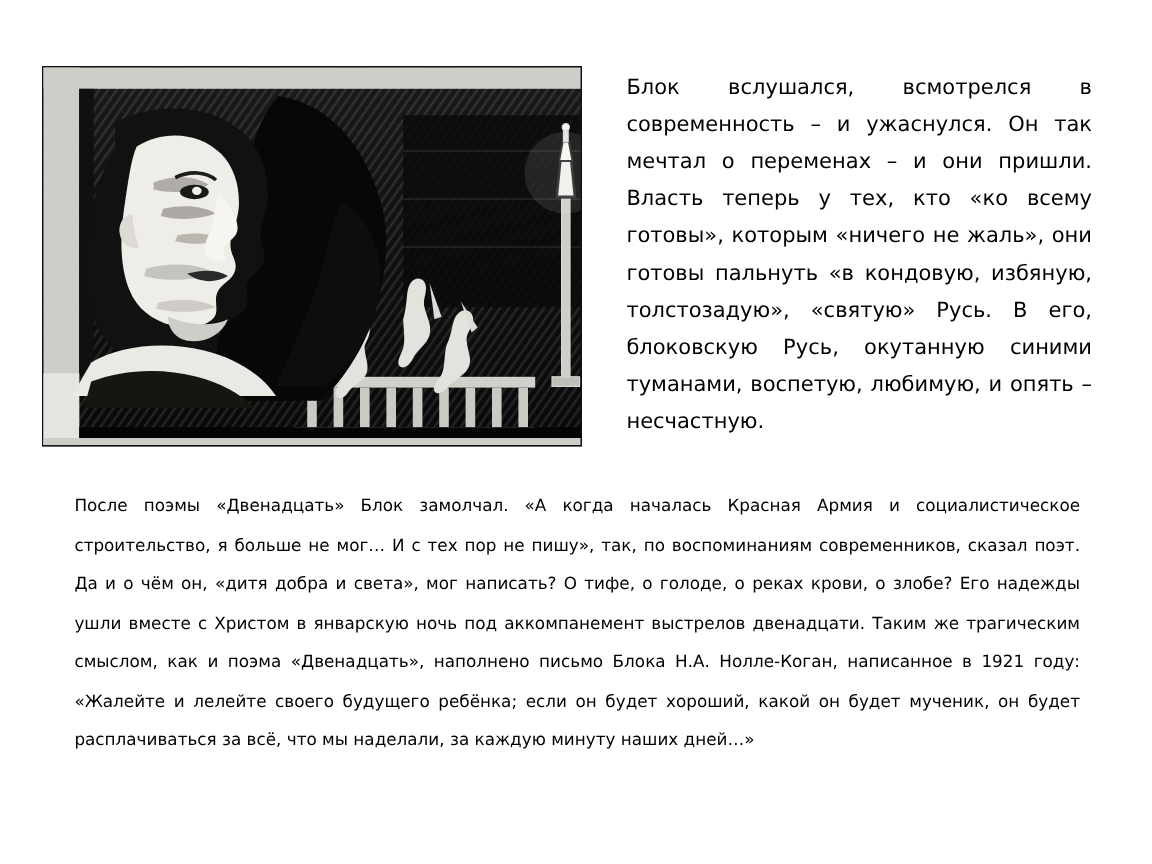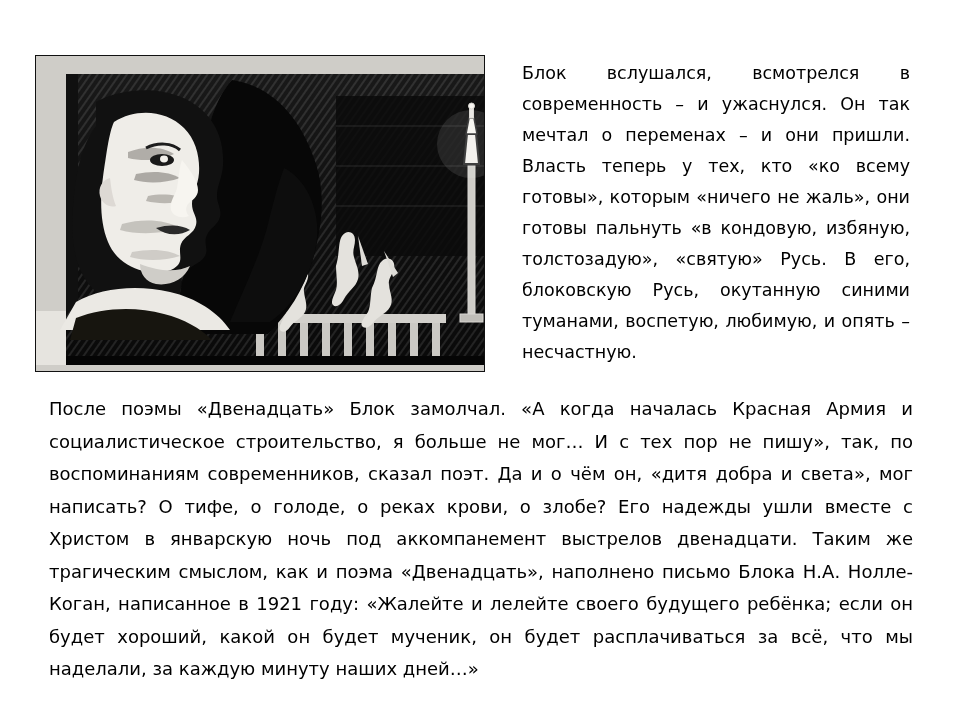--- a/index.html
+++ b/index.html
@@ -69,25 +69,25 @@
 
   
   .bottom-col {
     position: absolute;
     left: 48px;
     top: 392px;
     width: 866px;
   }
 
   .para-bottom {
-    font-size: 18px;
+    font-size: 14px;
     line-height: 32.5px;
     text-align: justify;
     text-justify: inter-word;
-    margin: 1px;
+    margin: 14px;
   }
 </style>
 </head>
 <body>
 
 <div class="slide">
 
   <div class="top-row">
 
     <div class="illustration">

